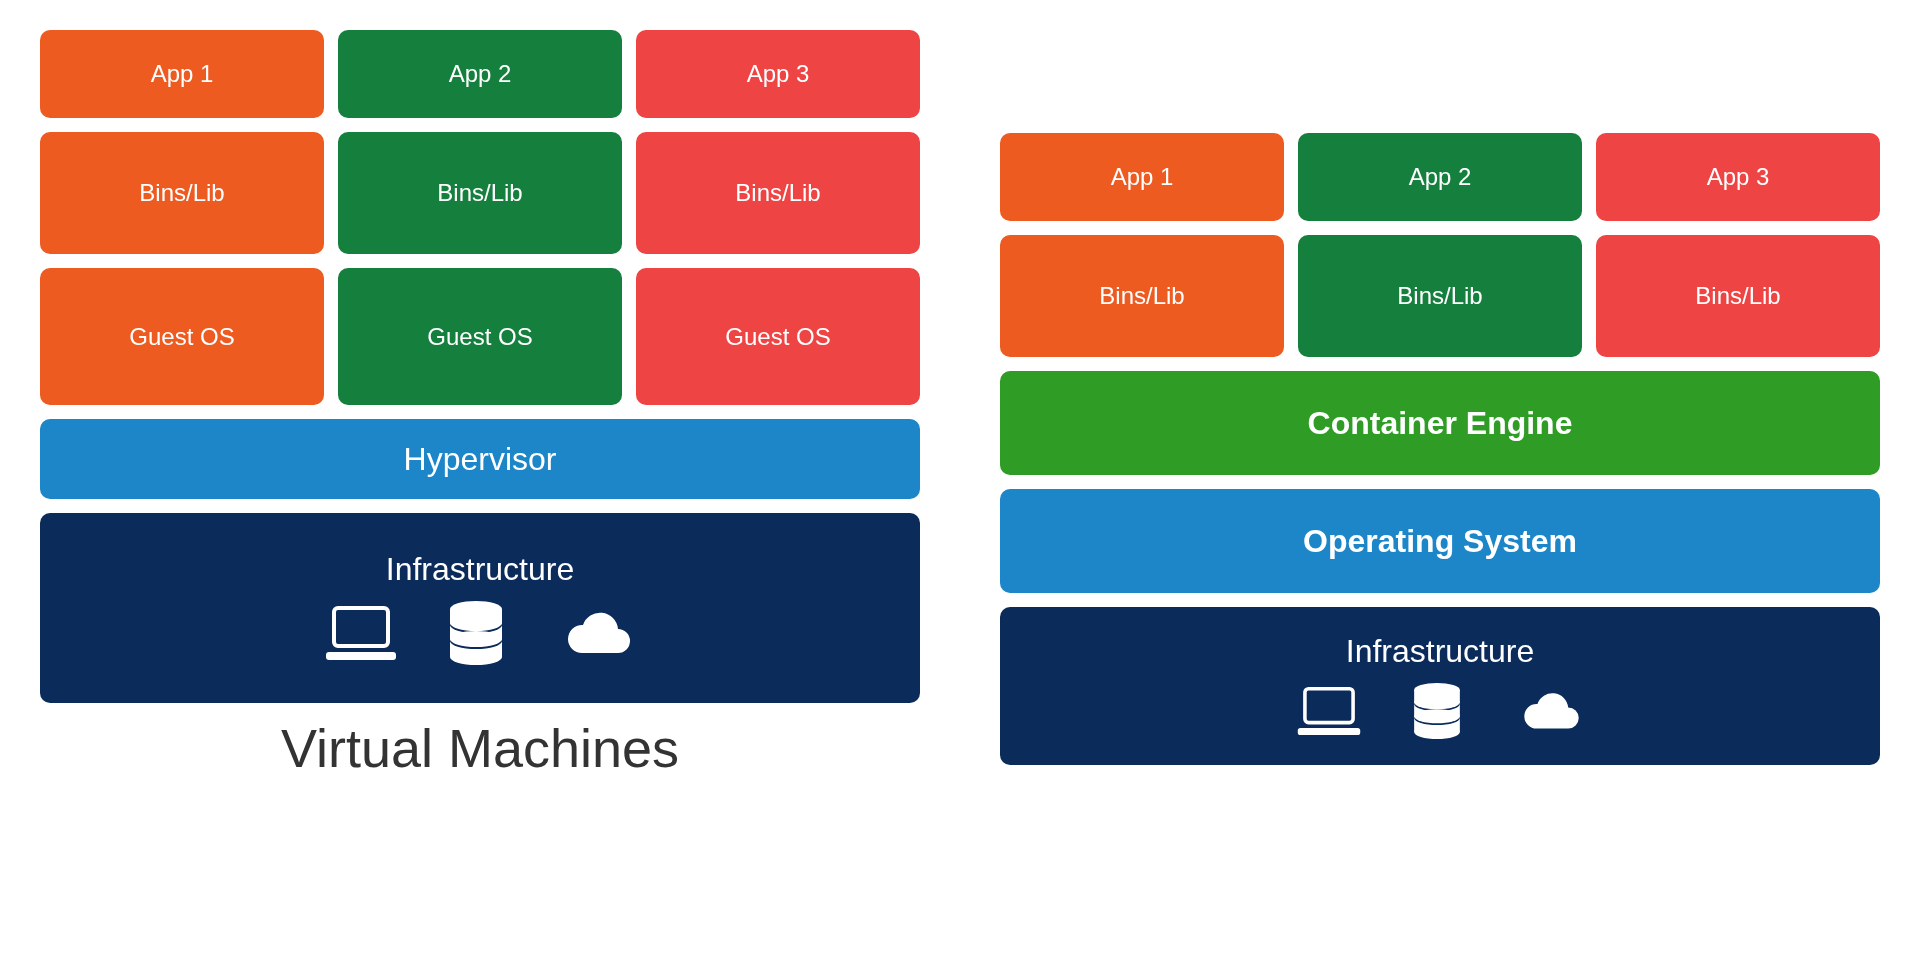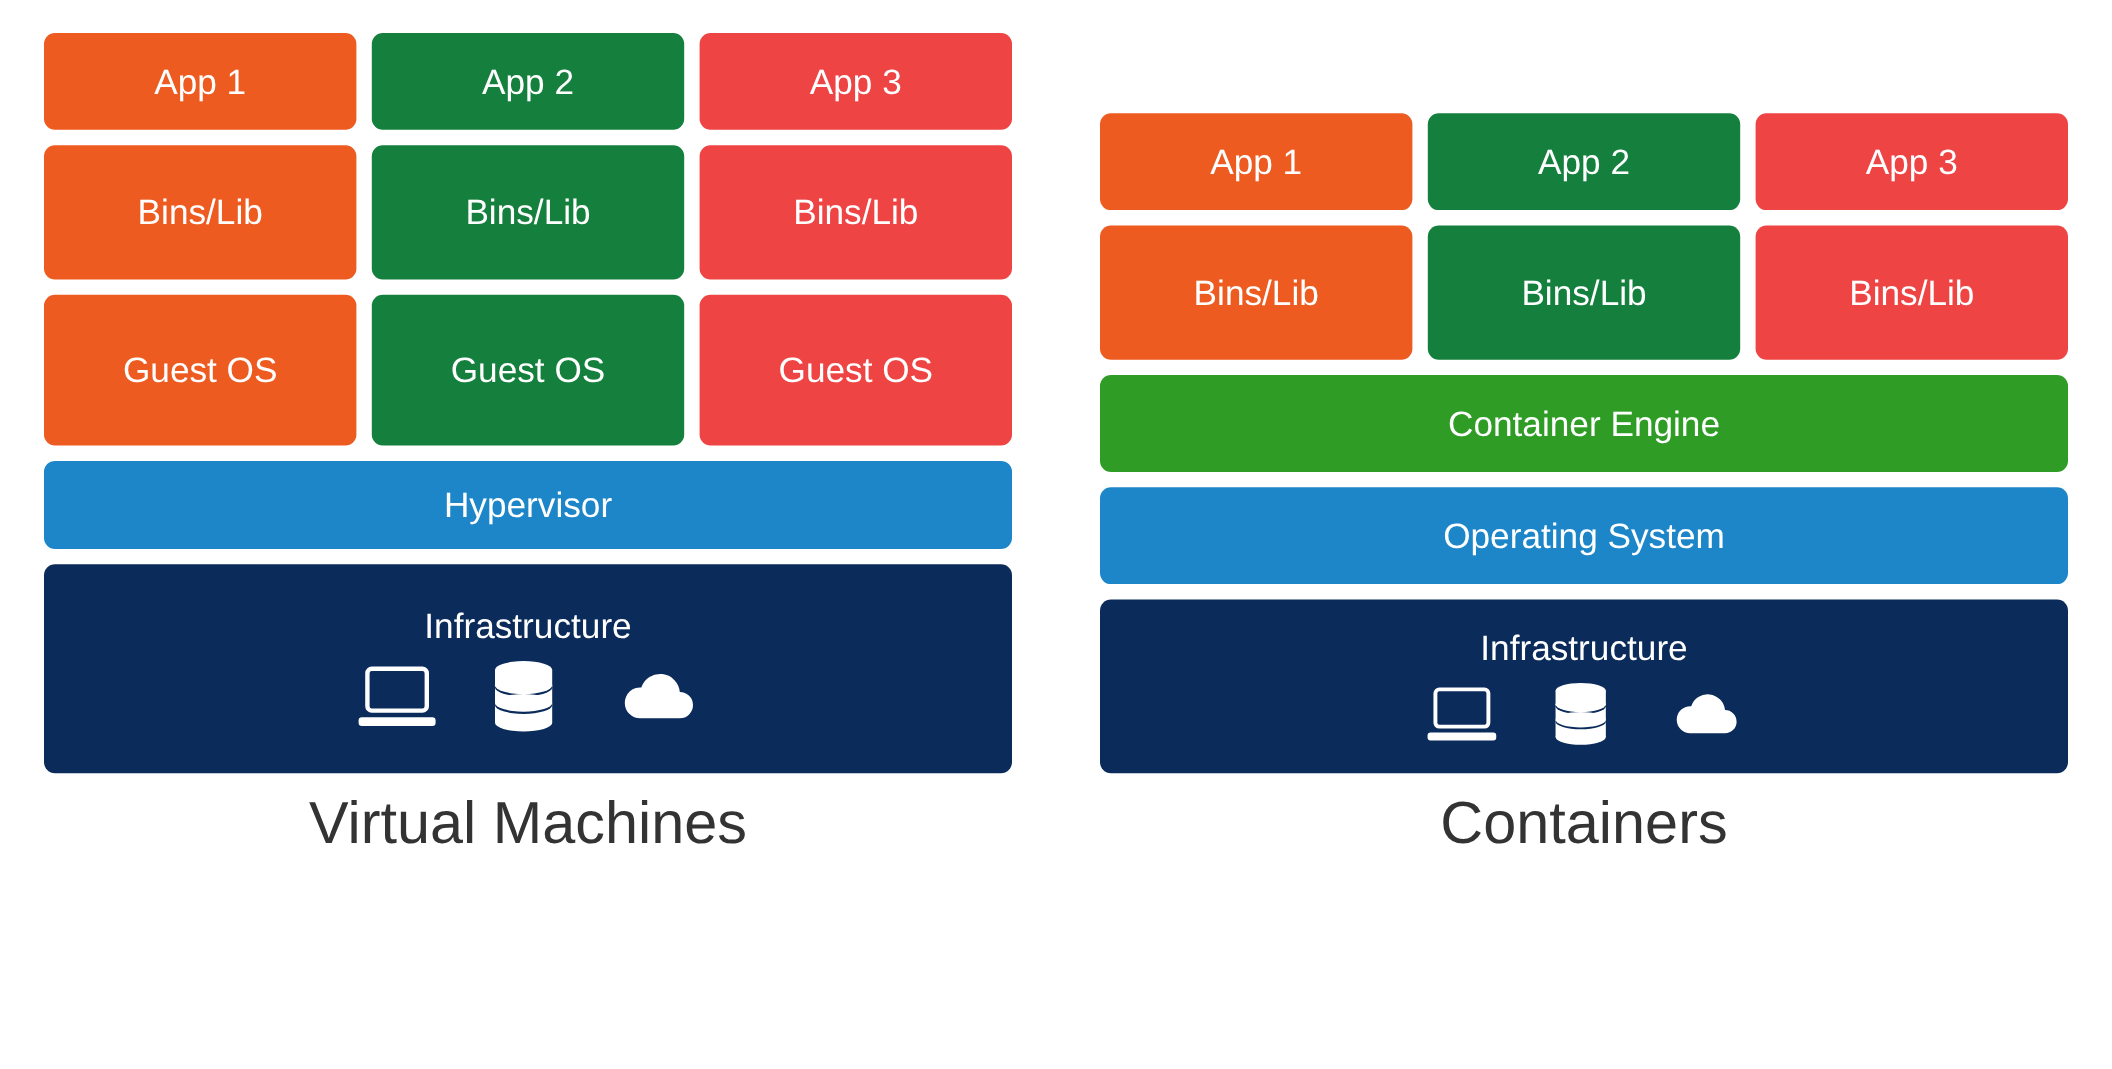--- a/index.html
+++ b/index.html
@@ -29,39 +29,39 @@
     width: 100%;
     margin-bottom: 14px;
   }
   .box {
     flex: 1;
     border-radius: 10px;
     display: flex;
     align-items: center;
     justify-content: center;
     color: #ffffff;
-    font-size: 32px;
+    font-size: 24px;
     font-weight: 400;
   }
   .short { height: 88px; }
   .med   { height: 122px; }
   .tall  { height: 137px; }
   .wide {
     width: 100%;
     border-radius: 10px;
     color: #ffffff;
     display: flex;
     flex-direction: column;
     align-items: center;
     justify-content: center;
     font-size: 32px;
     font-weight: 400;
     margin-bottom: 14px;
   }
-  .h88  { height: 88px; }
+  .h88  { height: 104px; font-weight: bold; }
   .h96  { height: 80px; }
   .h200 { height: 190px; }
   .h160 { height: 158px; }
   .c-orange1 { background: #ED5B21; }
   .c-orange2 { background: #15803d; }
   .c-teal    { background: #ef4444; }
   .c-green   { background: #2E9C25; }
   .c-blue    { background: #1D86C8; }
   .c-navy    { background: #0B2B5B; }
   .section-title {
@@ -151,16 +151,15 @@
             <ellipse cx="28" cy="25" rx="26" ry="8" fill="#0B2B5B"></ellipse>
             <ellipse cx="28" cy="23" rx="26" ry="8" fill="#fff"></ellipse>
             <ellipse cx="28" cy="41" rx="26" ry="8" fill="#0B2B5B"></ellipse>
             <ellipse cx="28" cy="39" rx="26" ry="8" fill="#fff"></ellipse>
           </svg>
         <svg width="72" height="46" viewBox="0 0 82 52">
             <path d="M64 22a18 18 0 0 0-35-4 14 14 0 0 0-15 14 14 14 0 0 0 14 14h36a12 12 0 0 0 0-24z" fill="#fff"></path>
           </svg>
       </div>
     </div>
-    <div class="section-title">Containers</div>
   </div>
 
 </div>
 
 </body></html>

